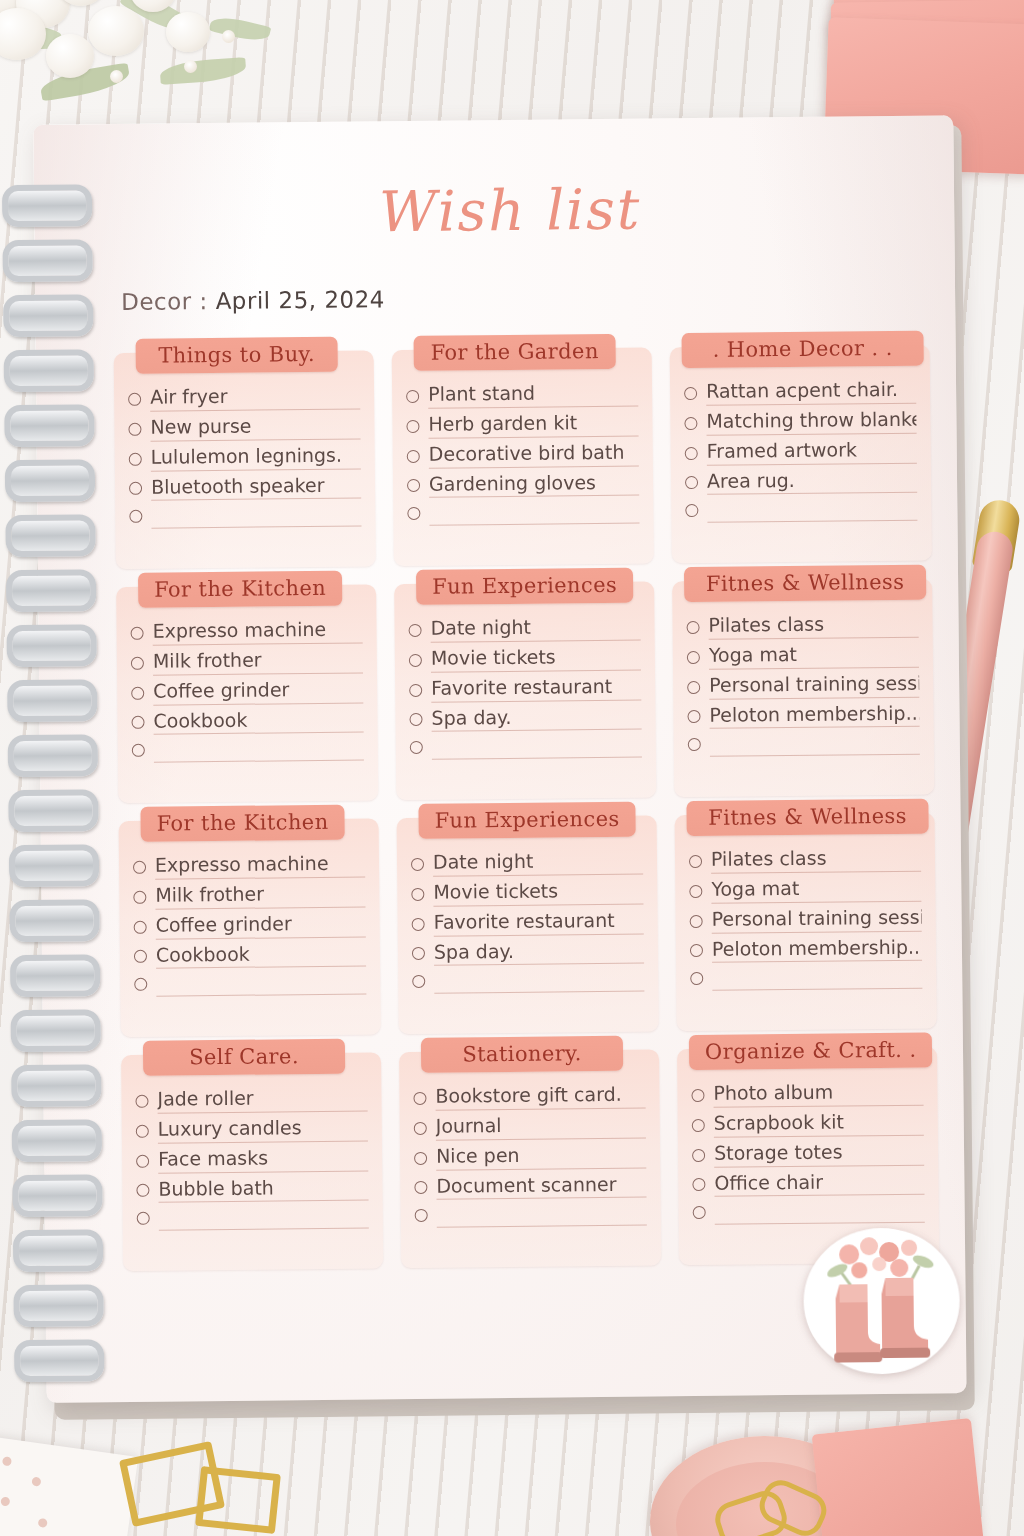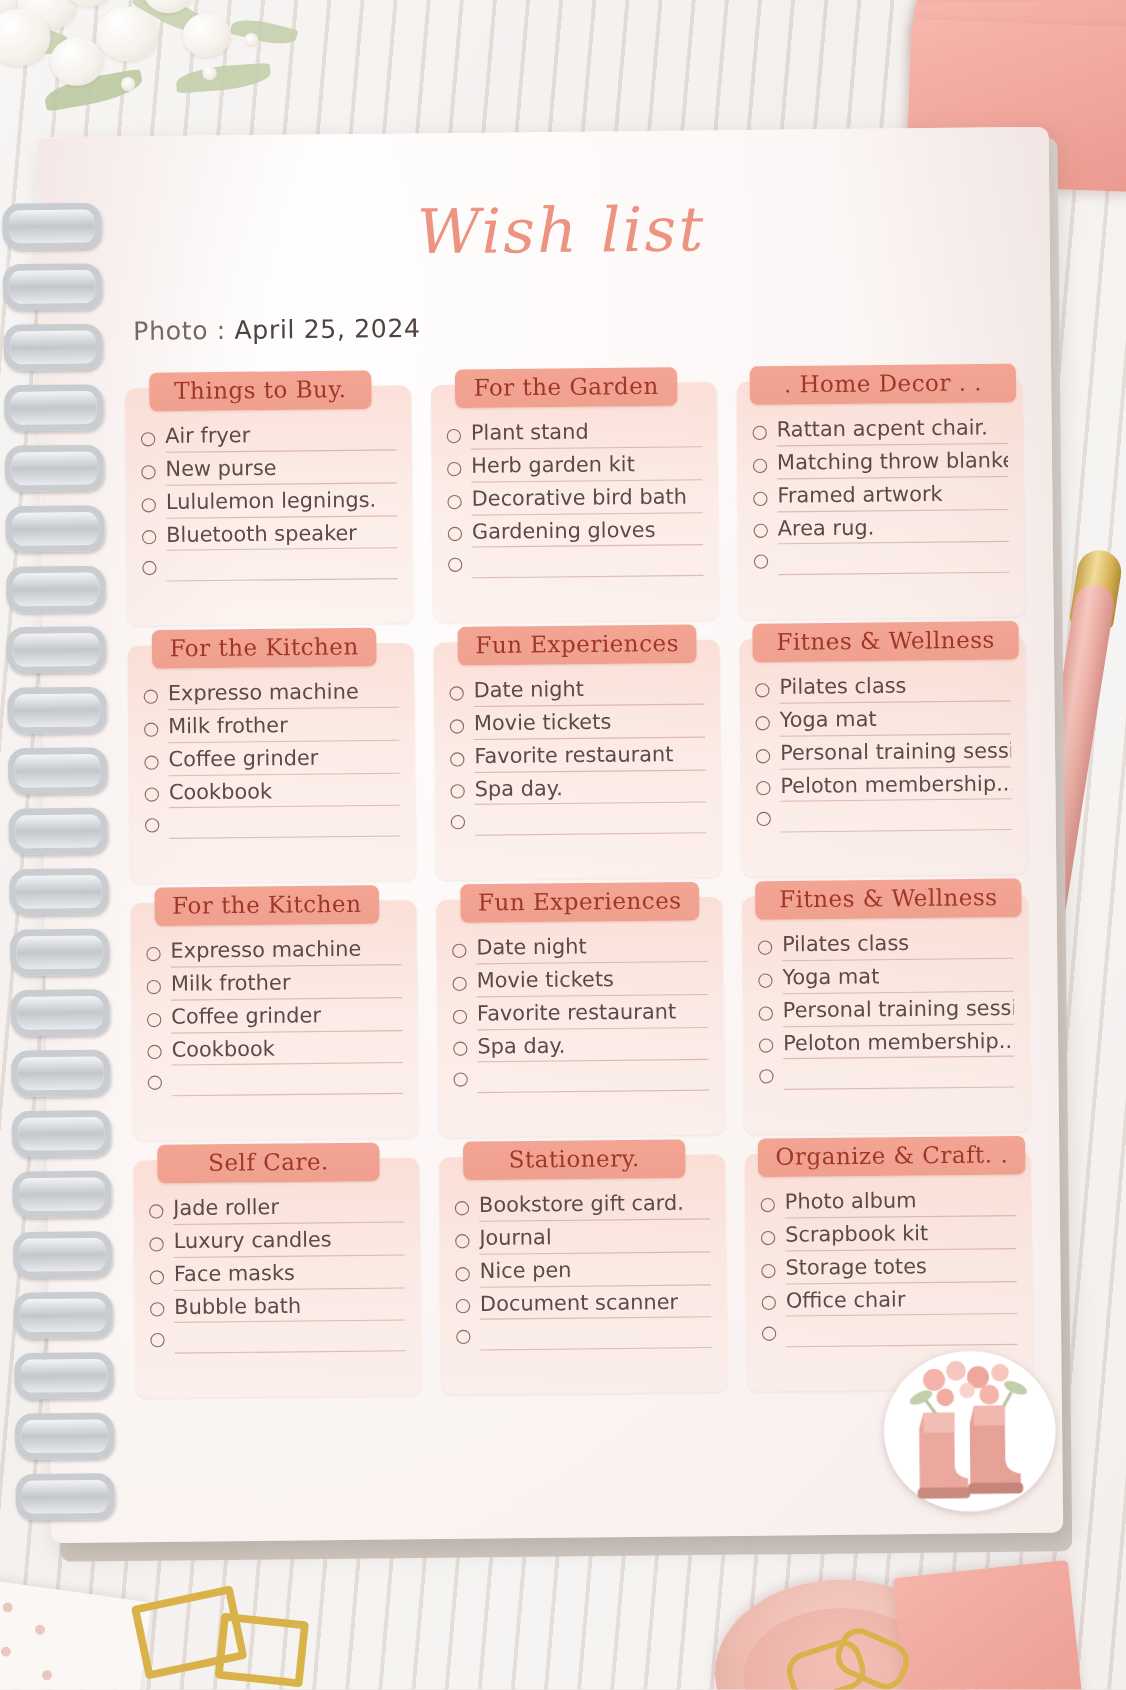--- a/index.html
+++ b/index.html
@@ -293,21 +293,21 @@
 
 <div class="notebook">
   <div class="pages-edge"></div>
   <div class="page">
     <div class="page-shade"></div>
 
     <div class="content">
       <div class="title">Wish list</div>
 
       <div class="date-row">
-        <span class="date-label">Photo :</span>
+        <span class="date-label">Decor :</span>
         <span class="date-value">April 25, 2024</span>
       </div>
 
       <div class="grid">
 
         <div class="card">
           <div class="card-header">Things to Buy.</div>
           <div class="card-body">
             <ul class="items">
               <li>

